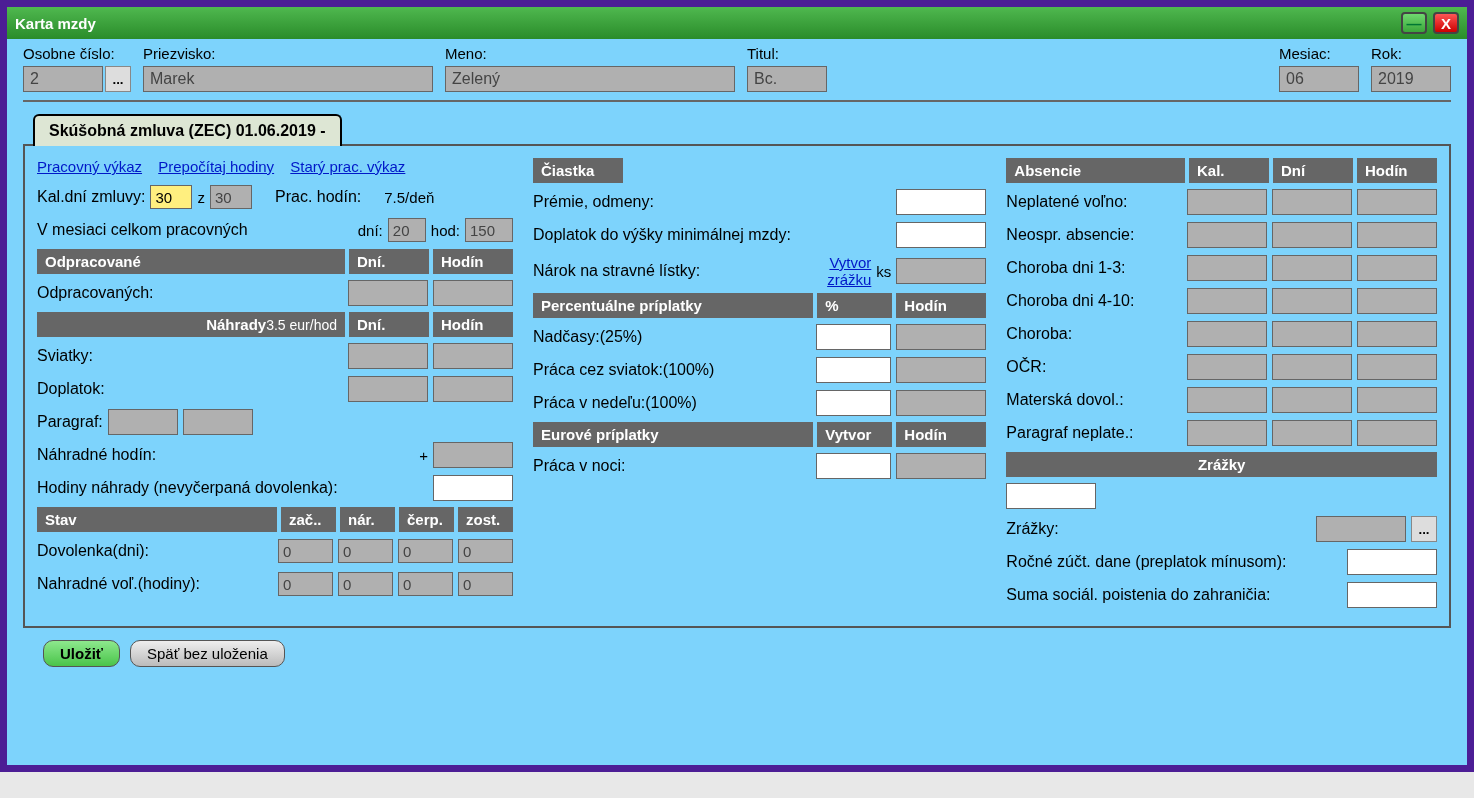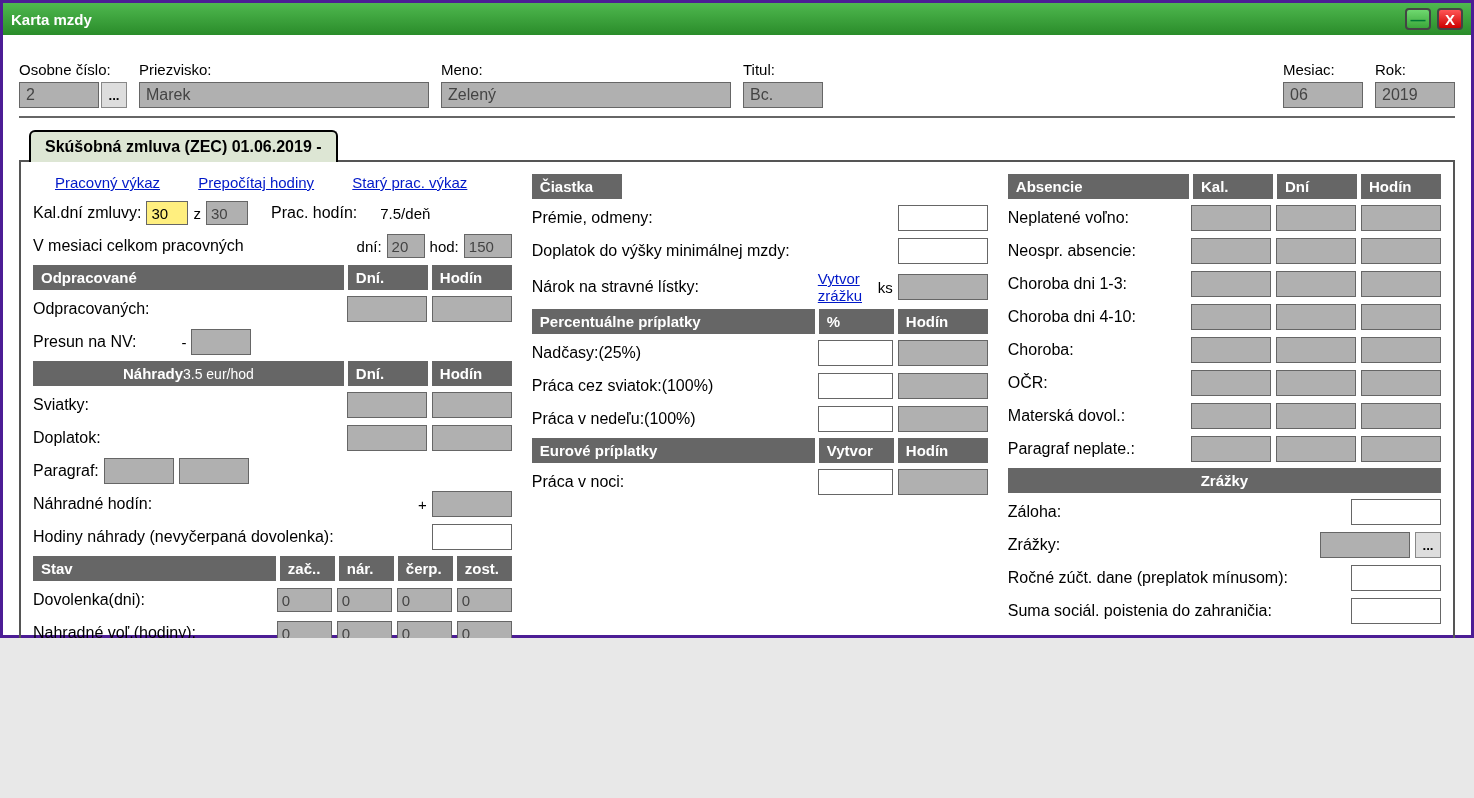--- a/index.html
+++ b/index.html
@@ -1,39 +1,39 @@
 <!DOCTYPE html>
 <html><head>
 <meta charset="utf-8">
 <style>
 * { box-sizing: border-box; margin: 0; padding: 0; }
 body { font-family: Arial, sans-serif; font-size: 15px; background: #e8e8e8; }
-.window { background: #ffffff; border: 3px solid #4c1d95; width: 1474px; height: 638px; position: relative; }
+.window { background: #7dd3fc; border: 7px solid #4c1d95; width: 1474px; height: 772px; position: relative; }
 .titlebar { background: linear-gradient(to bottom, #4fb84f, #2a8c2a); height: 32px; display: flex; align-items: center; padding: 0 8px; color: #fff; font-weight: bold; }
 .titlebar-text { flex: 1; }
 .titlebar-btns { display: flex; gap: 6px; }
 .tbtn { width: 26px; height: 22px; border: 2px solid #444; border-radius: 4px; display: flex; align-items: center; justify-content: center; font-weight: bold; cursor: pointer; }
 .tbtn.min { background: linear-gradient(to bottom,#6fd86f,#3aa63a); color:#073; }
 .tbtn.close { background: linear-gradient(to bottom,#f55,#c00); color:#fff; }
-.content { padding: 26px 16px; }
+.content { padding: 6px 16px; }
 .top-row { display: flex; gap: 12px; align-items: flex-end; border-bottom: 2px solid #666; padding-bottom: 8px; margin-bottom: 10px; }
 .field-group { display: flex; flex-direction: column; }
 .field-label { font-size: 15px; margin-bottom: 4px; }
 .field-input { background: #b0b0b0; border: 1px solid #666; padding: 3px 6px; font-size: 16px; height: 26px; color:#444; }
 .spacer { flex: 1; }
 .lookup-btn { width: 26px; height: 26px; background: #ddd; border: 1px solid #888; cursor: pointer; text-align:center; font-weight:bold; }
 .tab-area { position: relative; }
 .tab { display: inline-block; background: #dde6d4; border: 2px solid #000; border-bottom: none; padding: 6px 14px; font-weight: bold; font-size: 16px; border-radius: 6px 6px 0 0; position: relative; top: 2px; margin-left: 10px; }
 .panel { border: 2px solid #555; padding: 8px; display: flex; gap: 12px; }
 .col { flex: 1; padding: 4px; }
 .col1 { flex: 1.05; }
 .col2 { flex: 1.0; }
 .col3 { flex: 0.95; }
 .links { margin-bottom: 8px; }
-.links a { color: #0018c8; text-decoration: underline; margin-right: 12px; font-size: 15px; margin-left: 22px; }
+.links a { color: #0018c8; text-decoration: underline; margin-right: 12px; font-size: 15px; }
 .row { display: flex; align-items: center; margin: 5px 0; gap: 5px; min-height: 28px; }
 .row-label { font-size: 16px; }
 .small-inp { width: 42px; height: 24px; background: #b0b0b0; border: 1px solid #666; padding: 2px 4px; font-size:15px; color:#444; }
 .small-inp.yellow { background: #ffef7f; color:#000; }
 .hdr { background: #666; color: #fff; padding: 4px 8px; font-weight: bold; display:flex; align-items:center; }
 .grid-row { display:flex; gap:4px; }
 .inp-box { background:#b0b0b0; border:1px solid #666; height:26px; }
 .inp-white { background:#fff; border:1px solid #666; height:26px; }
 .link-inline { color:#0018c8; text-decoration:underline; cursor:pointer; }
 .btn-row { margin-top: 12px; display:flex; gap:10px; padding-left:20px; }
@@ -114,27 +114,22 @@
           <div class="grid-row">
             <div class="hdr" style="flex:1">Odpracované</div>
             <div class="hdr" style="width:80px">Dní.</div>
             <div class="hdr" style="width:80px">Hodín</div>
           </div>
           <div class="row">
             <span class="row-label" style="flex:1">Odpracovaných:</span>
             <div class="inp-box" style="width:80px"></div>
             <div class="inp-box" style="width:80px"></div>
           </div>
-          <div class="row">
-            <span class="row-label">Presun na NV:</span>
-            <span style="margin-left:40px">-</span>
-            <div class="inp-box" style="width:60px"></div>
-          </div>
-          <div class="grid-row">
-            <div class="hdr" style="flex:1;justify-content:center">
+          <div class="grid-row">
+            <div class="hdr" style="flex:1;justify-content:flex-end">
               <span>Náhrady</span>
               <span style="font-weight:normal;font-size:14px">3.5 eur/hod</span>
             </div>
             <div class="hdr" style="width:80px">Dní.</div>
             <div class="hdr" style="width:80px">Hodín</div>
           </div>
           <div class="row">
             <span class="row-label" style="flex:1">Sviatky:</span>
             <div class="inp-box" style="width:80px"></div>
             <div class="inp-box" style="width:80px"></div>
@@ -189,21 +184,21 @@
             <span class="row-label" style="flex:1">Prémie, odmeny:</span>
             <div class="inp-white" style="width:90px"></div>
           </div>
           <div class="row">
             <span class="row-label" style="flex:1">Doplatok do výšky minimálnej mzdy:</span>
             <div class="inp-white" style="width:90px"></div>
           </div>
           <div class="row">
             <span class="row-label">Nárok na stravné lístky:</span>
             <span style="flex:1"></span>
-            <a href="#" class="link-inline" style="width:55px;text-align:left">Vytvor zrážku</a>
+            <a href="#" class="link-inline" style="width:55px;text-align:right">Vytvor zrážku</a>
             <span>ks</span>
             <div class="inp-box" style="width:90px"></div>
           </div>
           <div class="grid-row">
             <div class="hdr" style="flex:1">Percentuálne príplatky</div>
             <div class="hdr" style="width:75px">%</div>
             <div class="hdr" style="width:90px">Hodín</div>
           </div>
           <div class="row">
             <span class="row-label" style="flex:1">Nadčasy:(25%)</span>
@@ -282,21 +277,20 @@
               <div class="inp-box" style="width:80px"></div>
             </div>
           <div class="row">
               <span class="row-label" style="flex:1">Paragraf neplate.:</span>
               <div class="inp-box" style="width:80px"></div>
               <div class="inp-box" style="width:80px"></div>
               <div class="inp-box" style="width:80px"></div>
             </div>
           <div class="hdr" style="justify-content:center">Zrážky</div>
           <div class="row">
-              <span class="row-label" style="flex:1">Záloha:</span>
               <div class="inp-white" style="width:90px"></div>
             </div>
           <div class="row">
               <span class="row-label" style="flex:1">Zrážky:</span>
               <div class="inp-box" style="width:90px"></div>
               <button class="lookup-btn">...</button>
             </div>
           <div class="row">
               <span class="row-label" style="flex:1">Ročné zúčt. dane (preplatok mínusom):</span>
               <div class="inp-white" style="width:90px"></div>

